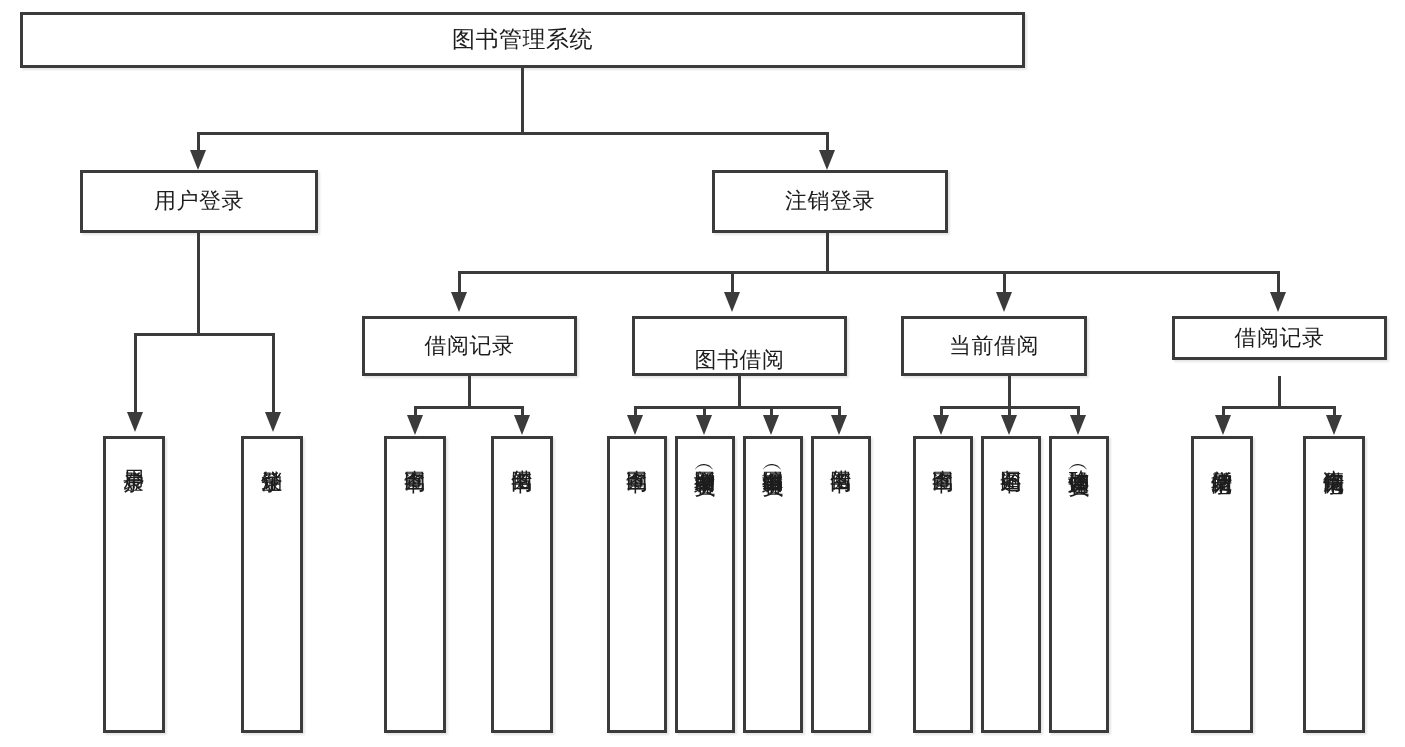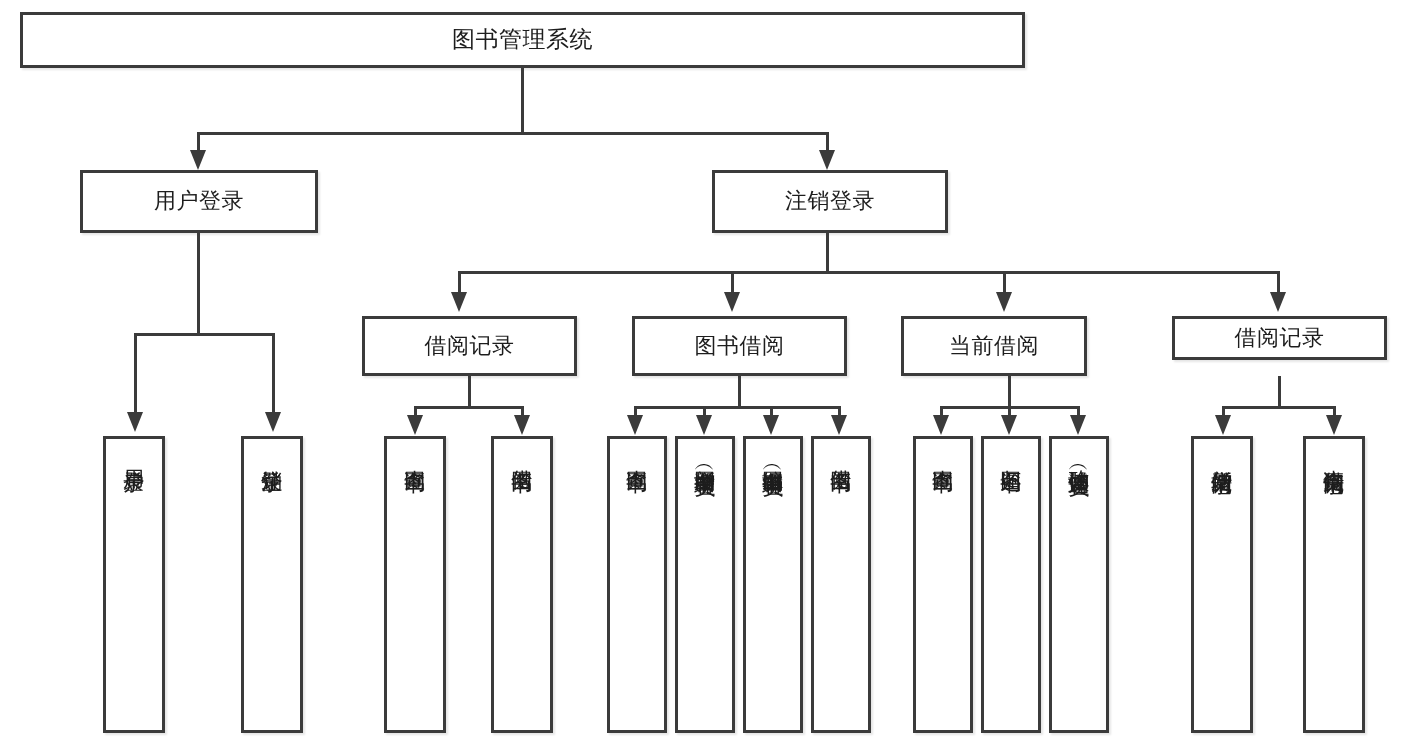--- a/index.html
+++ b/index.html
@@ -121,21 +121,21 @@
   <div class="vline" style="left:731px; top:271px; width:3px; height:24px;"></div>
   <div class="arrow" style="left:724px; top:292px;"></div>
   <div class="vline" style="left:1003px; top:271px; width:3px; height:24px;"></div>
   <div class="arrow" style="left:996px; top:292px;"></div>
   <div class="vline" style="left:1277px; top:271px; width:3px; height:24px;"></div>
   <div class="arrow" style="left:1270px; top:292px;"></div>
 
   <div class="node h" style="left:362px; top:316px; width:215px; height:60px;">
     <span>借阅记录</span>
   </div>
-  <div class="node h" style="left:632px; top:316px; width:215px; height:60px;">
+  <div class="node h" style="left:632px; top:316px; width:215px; height:60px;align-items:flex-end;">
     <span>图书借阅</span>
   </div>
   <div class="node h" style="left:901px; top:316px; width:186px; height:60px;">
     <span>当前借阅</span>
   </div>
   <div class="node h" style="left:1172px; top:316px; width:215px; height:44px;">
     <span>借阅记录</span>
   </div>
 
   <div class="vline" style="left:468px; top:376px; width:3px; height:32px;"></div>

